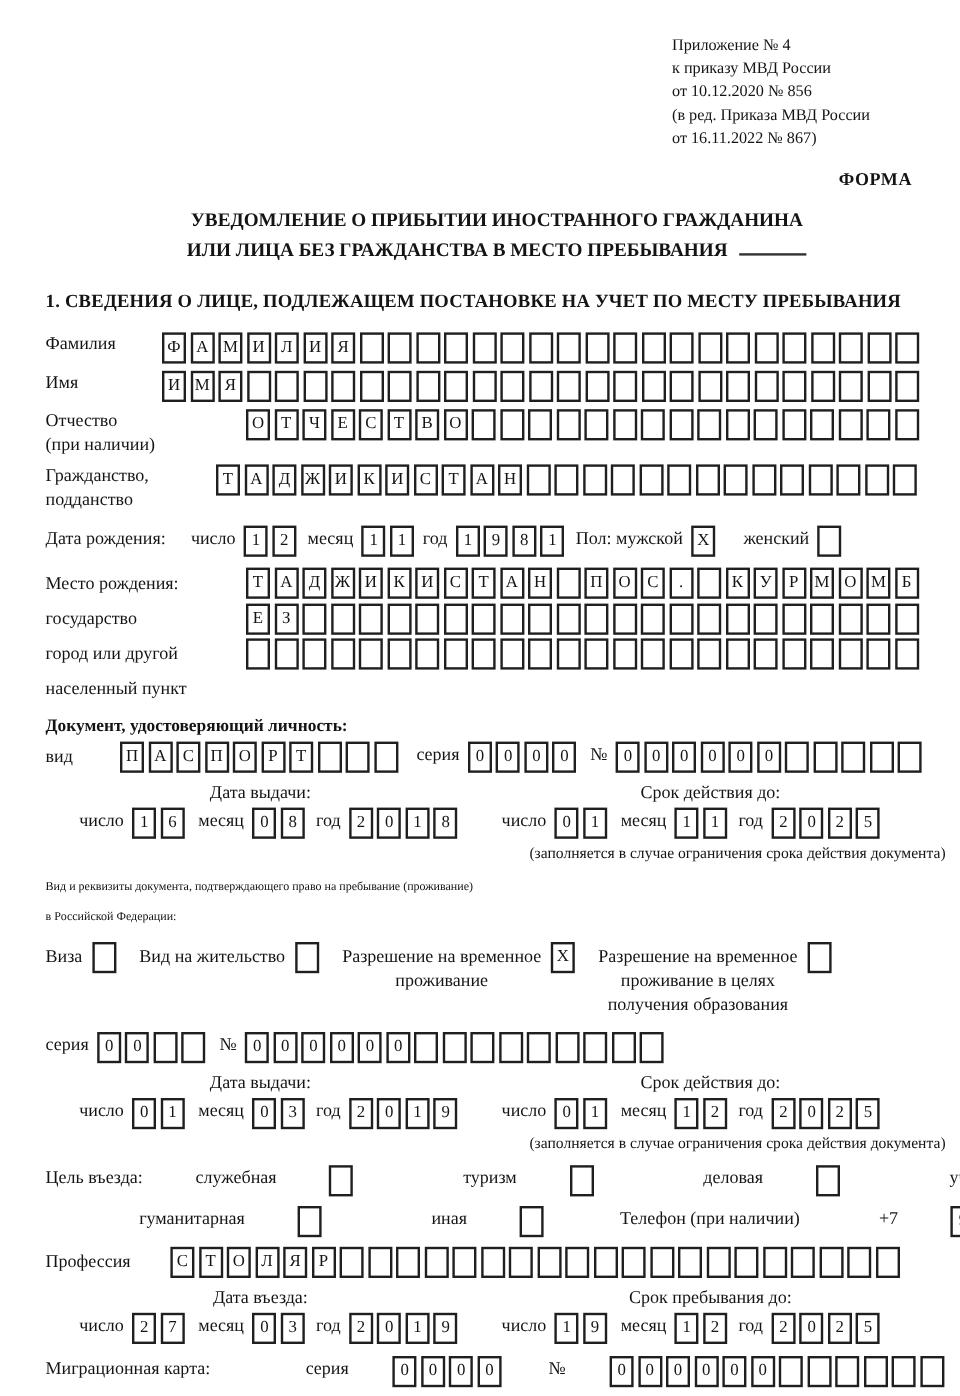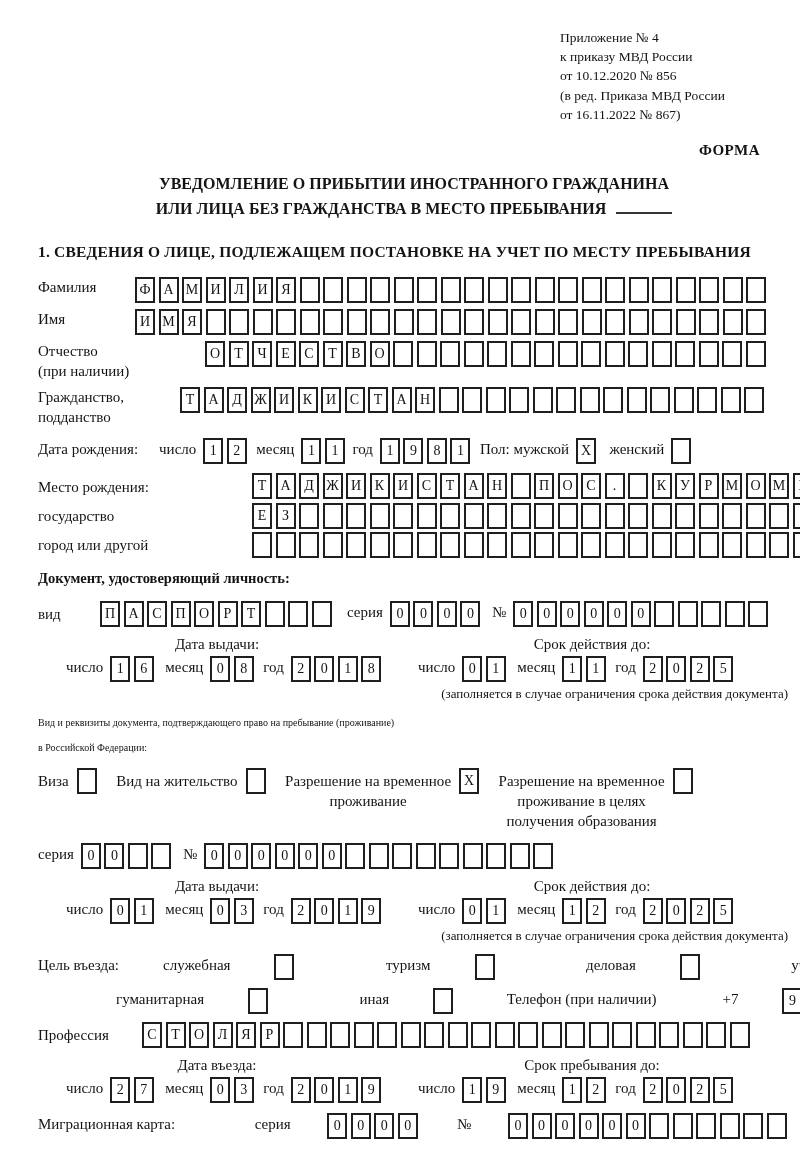--- a/index.html
+++ b/index.html
@@ -214,31 +214,32 @@
     <div class="cells">
         <span class="cell">1</span>
         <span class="cell">9</span>
         <span class="cell">8</span>
         <span class="cell">1</span>
       </div>
     <span class="inl" style="margin-left:6px;">Пол: мужской</span>
     <div class="cells">
         <span class="cell">X</span>
       </div>
-    <span class="inl" style="margin-left:10px;">женский</span>
-    <div class="cells">
-        <span class="cell"></span>
-      </div>
-  </div>
-
-  <div class="row" style="margin-top:9px;gap:47px;">
+    <span class="inl" style="margin-left:20px;">женский</span>
+    <div class="cells">
+        <span class="cell"></span>
+      </div>
+  </div>
+
+  <div class="row" style="margin-top:9px;">
     <div class="lbl w167" style="line-height:29px;">
       <div>Место рождения:</div>
       <div>государство</div>
       <div>город или другой</div>
+      <div>населенный пункт</div>
     </div>
     <div class="stack">
       <div class="cells">
           <span class="cell">Т</span>
           <span class="cell">А</span>
           <span class="cell">Д</span>
           <span class="cell">Ж</span>
           <span class="cell">И</span>
           <span class="cell">К</span>
           <span class="cell">И</span>
@@ -310,21 +311,21 @@
           <span class="cell"></span>
           <span class="cell"></span>
           <span class="cell"></span>
           <span class="cell"></span>
         </div>
     </div>
   </div>
 
   <div class="dochead">Документ, удостоверяющий личность:</div>
 
-  <div class="row" style="margin-top:14px;">
+  <div class="row" style="margin-top:4px;">
     <div class="lbl w62" style="margin-top:3px;">вид</div>
     <div class="cells">
         <span class="cell">П</span>
         <span class="cell">А</span>
         <span class="cell">С</span>
         <span class="cell">П</span>
         <span class="cell">О</span>
         <span class="cell">Р</span>
         <span class="cell">Т</span>
         <span class="cell"></span>
@@ -554,21 +555,21 @@
   <div class="purprow" style="margin-top:8px;padding-left:78px;">
     <span class="w">гуманитарная</span>
     <div class="cells">
         <span class="cell"></span>
       </div>
       <span class="sp"></span>
     <span class="w">иная</span>
     <div class="cells">
         <span class="cell"></span>
       </div>
-    <span class="w" style="margin-left:12px;">Телефон (при наличии)</span>
+    <span class="w" style="margin-left:22px;">Телефон (при наличии)</span>
     <span class="w" style="margin-left:22px;">+7</span>
     <div class="cells">
         <span class="cell">9</span>
         <span class="cell">1</span>
         <span class="cell">1</span>
         <span class="cell">0</span>
         <span class="cell">0</span>
         <span class="cell">0</span>
         <span class="cell">0</span>
         <span class="cell">0</span>

